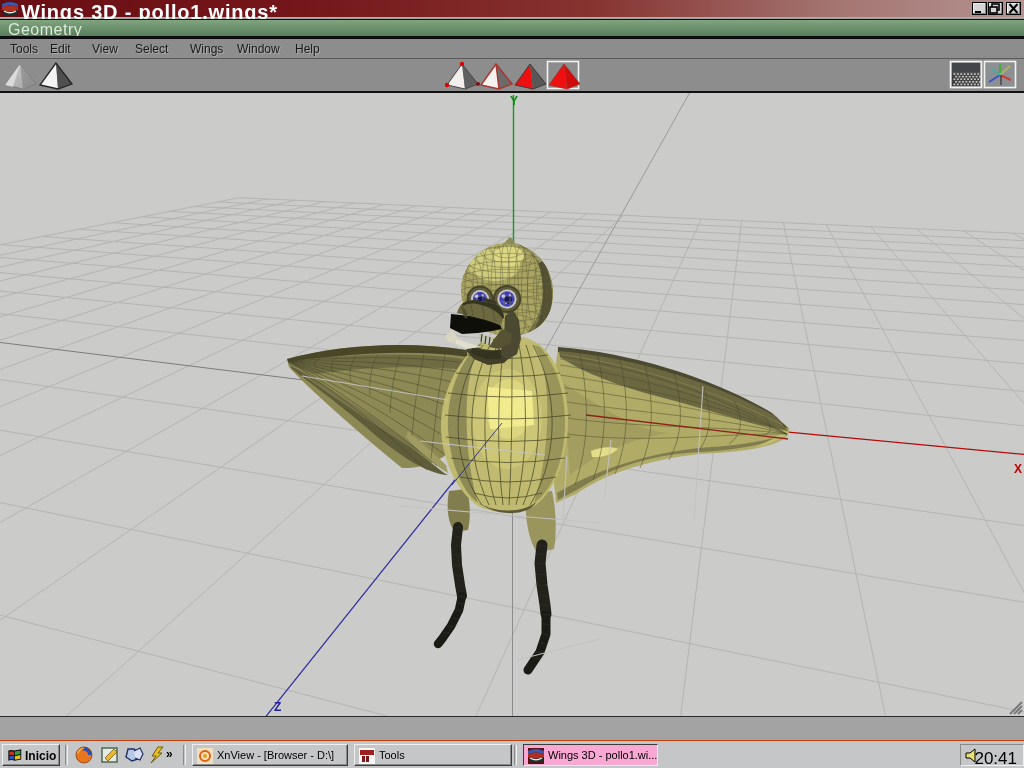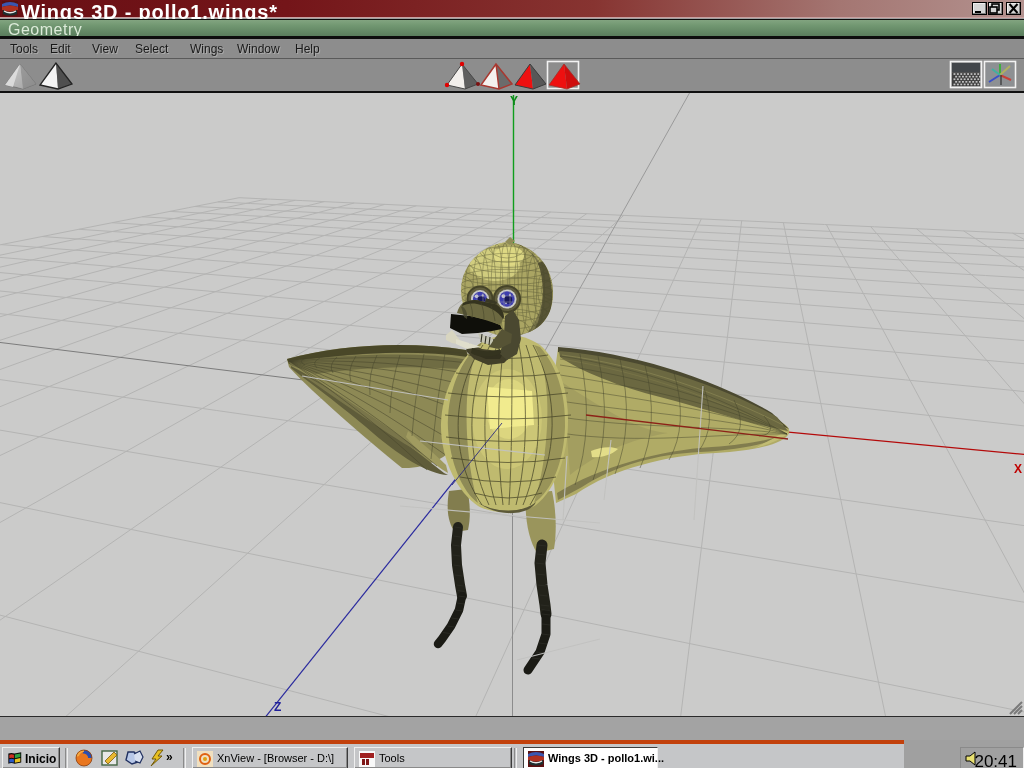--- a/index.html
+++ b/index.html
@@ -9,25 +9,25 @@
 .wbtn{top:2px;width:15px;height:13px;background:#d6d6d6;border:1px solid #000;box-shadow:inset -1px -1px 0 #808080, inset 1px 1px 0 #efefef;font-size:9px;text-align:center;line-height:11px}
 #geom{left:0;top:19px;width:1024px;height:17px;background:linear-gradient(180deg,#82a480 0%,#719771 35%,#597d5c 100%);border-top:1px solid #0e0e0e}
 #geom span{position:absolute;left:8px;top:1px;font-size:16px;letter-spacing:0.5px;color:#dcebd9}
 #geomline{left:0;top:36px;width:1024px;height:3px;background:#0d0d0d}
 #menubar{left:0;top:39px;width:1024px;height:19px;background:#8d8d8d;color:#191919;font-size:12px;text-shadow:1px 1px 0 rgba(230,230,230,0.35)}
 #menubar span{position:absolute;top:3px}
 #toolbar{left:0;top:58px;width:1024px;height:33px;background:#8d8d8d;border-top:1px solid #5a5a5a}
 #tbline{left:0;top:91px;width:1024px;height:2px;background:#101010}
 #viewport{left:0;top:93px;width:1024px;height:623px;background:#cbcbca}
 #bstrip{left:0;top:716px;width:1024px;height:24px;background:#a3a3a3;border-top:1px solid #2a2a2a}
-#taskbar{left:0;top:740px;width:904px;height:28px;background:#c5c6c8;border-top:4px solid #c2410c}
+#taskbar{left:0;top:740px;width:1024px;height:28px;background:#c5c6c8;border-top:1px solid #c2410c}
 .tbtn{position:absolute;top:3px;height:22px;background:#c5c6c8;border-top:1px solid #efefef;border-left:1px solid #efefef;border-right:1px solid #3c3c3c;border-bottom:1px solid #3c3c3c;box-shadow:inset -1px -1px 0 #8a8a8a;font-size:11px;color:#000}
 .tbtn .lbl{position:absolute;left:24px;top:4px;white-space:nowrap;overflow:hidden}
 .ticon{position:absolute;left:4px;top:3px;width:16px;height:16px}
-#wingsbtn{background:#ffffff;border-top:1px solid #3c3c3c;border-left:1px solid #3c3c3c;border-right:1px solid #efefef;border-bottom:1px solid #efefef;box-shadow:none;font-weight:bold}
+#wingsbtn{background:#f9a8d4;border-top:1px solid #3c3c3c;border-left:1px solid #3c3c3c;border-right:1px solid #efefef;border-bottom:1px solid #efefef;box-shadow:none;font-weight:normal}
 #tray{position:absolute;top:3px;left:960px;width:64px;height:22px;border-top:1px solid #8a8a8a;border-left:1px solid #8a8a8a;border-bottom:1px solid #efefef;border-right:1px solid #efefef;font-size:17px}
 </style></head><body>
 <div class="abs" id="titlebar"></div>
 <svg class="abs" id="title-ic" width="16" height="15" viewBox="0 0 16 15">
  <rect x="0" y="0" width="16" height="15" fill="#5a1010"></rect>
  <path d="M0 3 Q8 -1 16 3 L16 6 Q8 3 0 6 Z" fill="#3a56b0"></path>
  <path d="M0 6 Q8 3 16 6 L16 9 Q8 12 0 9 Z" fill="#b03020"></path>
  <path d="M1 9 Q8 13 15 9 L15 13 Q8 16 1 13 Z" fill="#1d3030"></path>
  <path d="M2 10 Q8 13.5 14 10" stroke="#e8e8e8" stroke-width="1.3" fill="none"></path>
 </svg>

